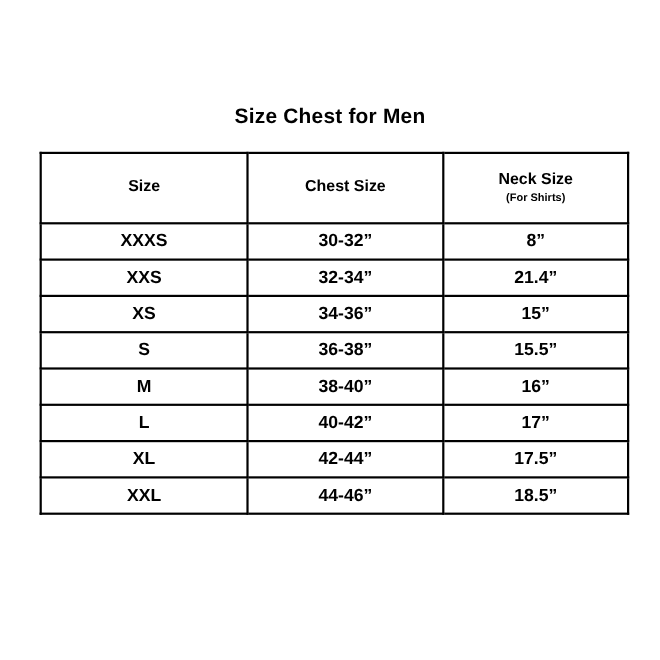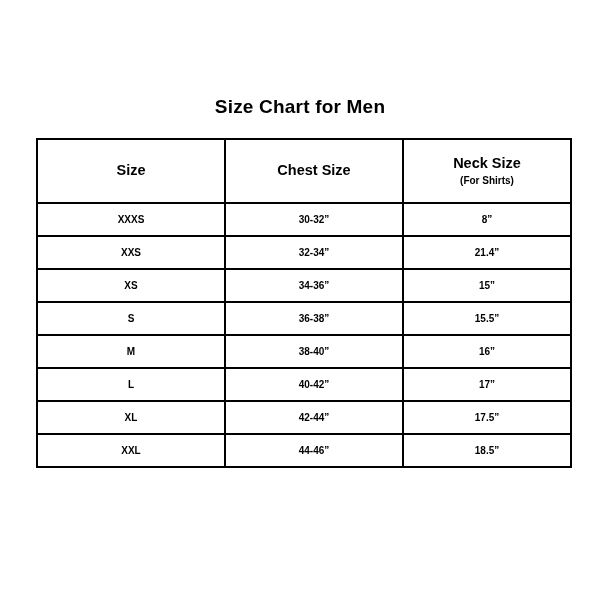--- a/index.html
+++ b/index.html
@@ -35,21 +35,21 @@
     top: 138px;
     left: 36px;
     width: 528px;
     border-collapse: collapse;
     table-layout: fixed;
   }
   .size-table td, .size-table th {
     border: 2px solid #000000;
     text-align: center;
     font-weight: bold;
-    font-size: 10px;
+    font-size: 16px;
     padding: 0;
     vertical-align: middle;
   }
   .size-table thead th {
     height: 62px;
     font-size: 14.5px;
     line-height: 1.35;
   }
   .size-table tbody td {
     height: 31px;
@@ -61,21 +61,21 @@
     display: block;
     font-size: 10px;
     font-weight: bold;
   }
 </style>
 </head>
 <body>
 
 <div class="page">
 
-  <div class="chart-title">Size Chart for Men</div>
+  <div class="chart-title">Size Chest for Men</div>
 
   <table class="size-table">
     <thead>
       <tr>
         <th class="col-size">
           <span>Size</span>
         </th>
         <th class="col-chest">
           <span>Chest Size</span>
         </th>

